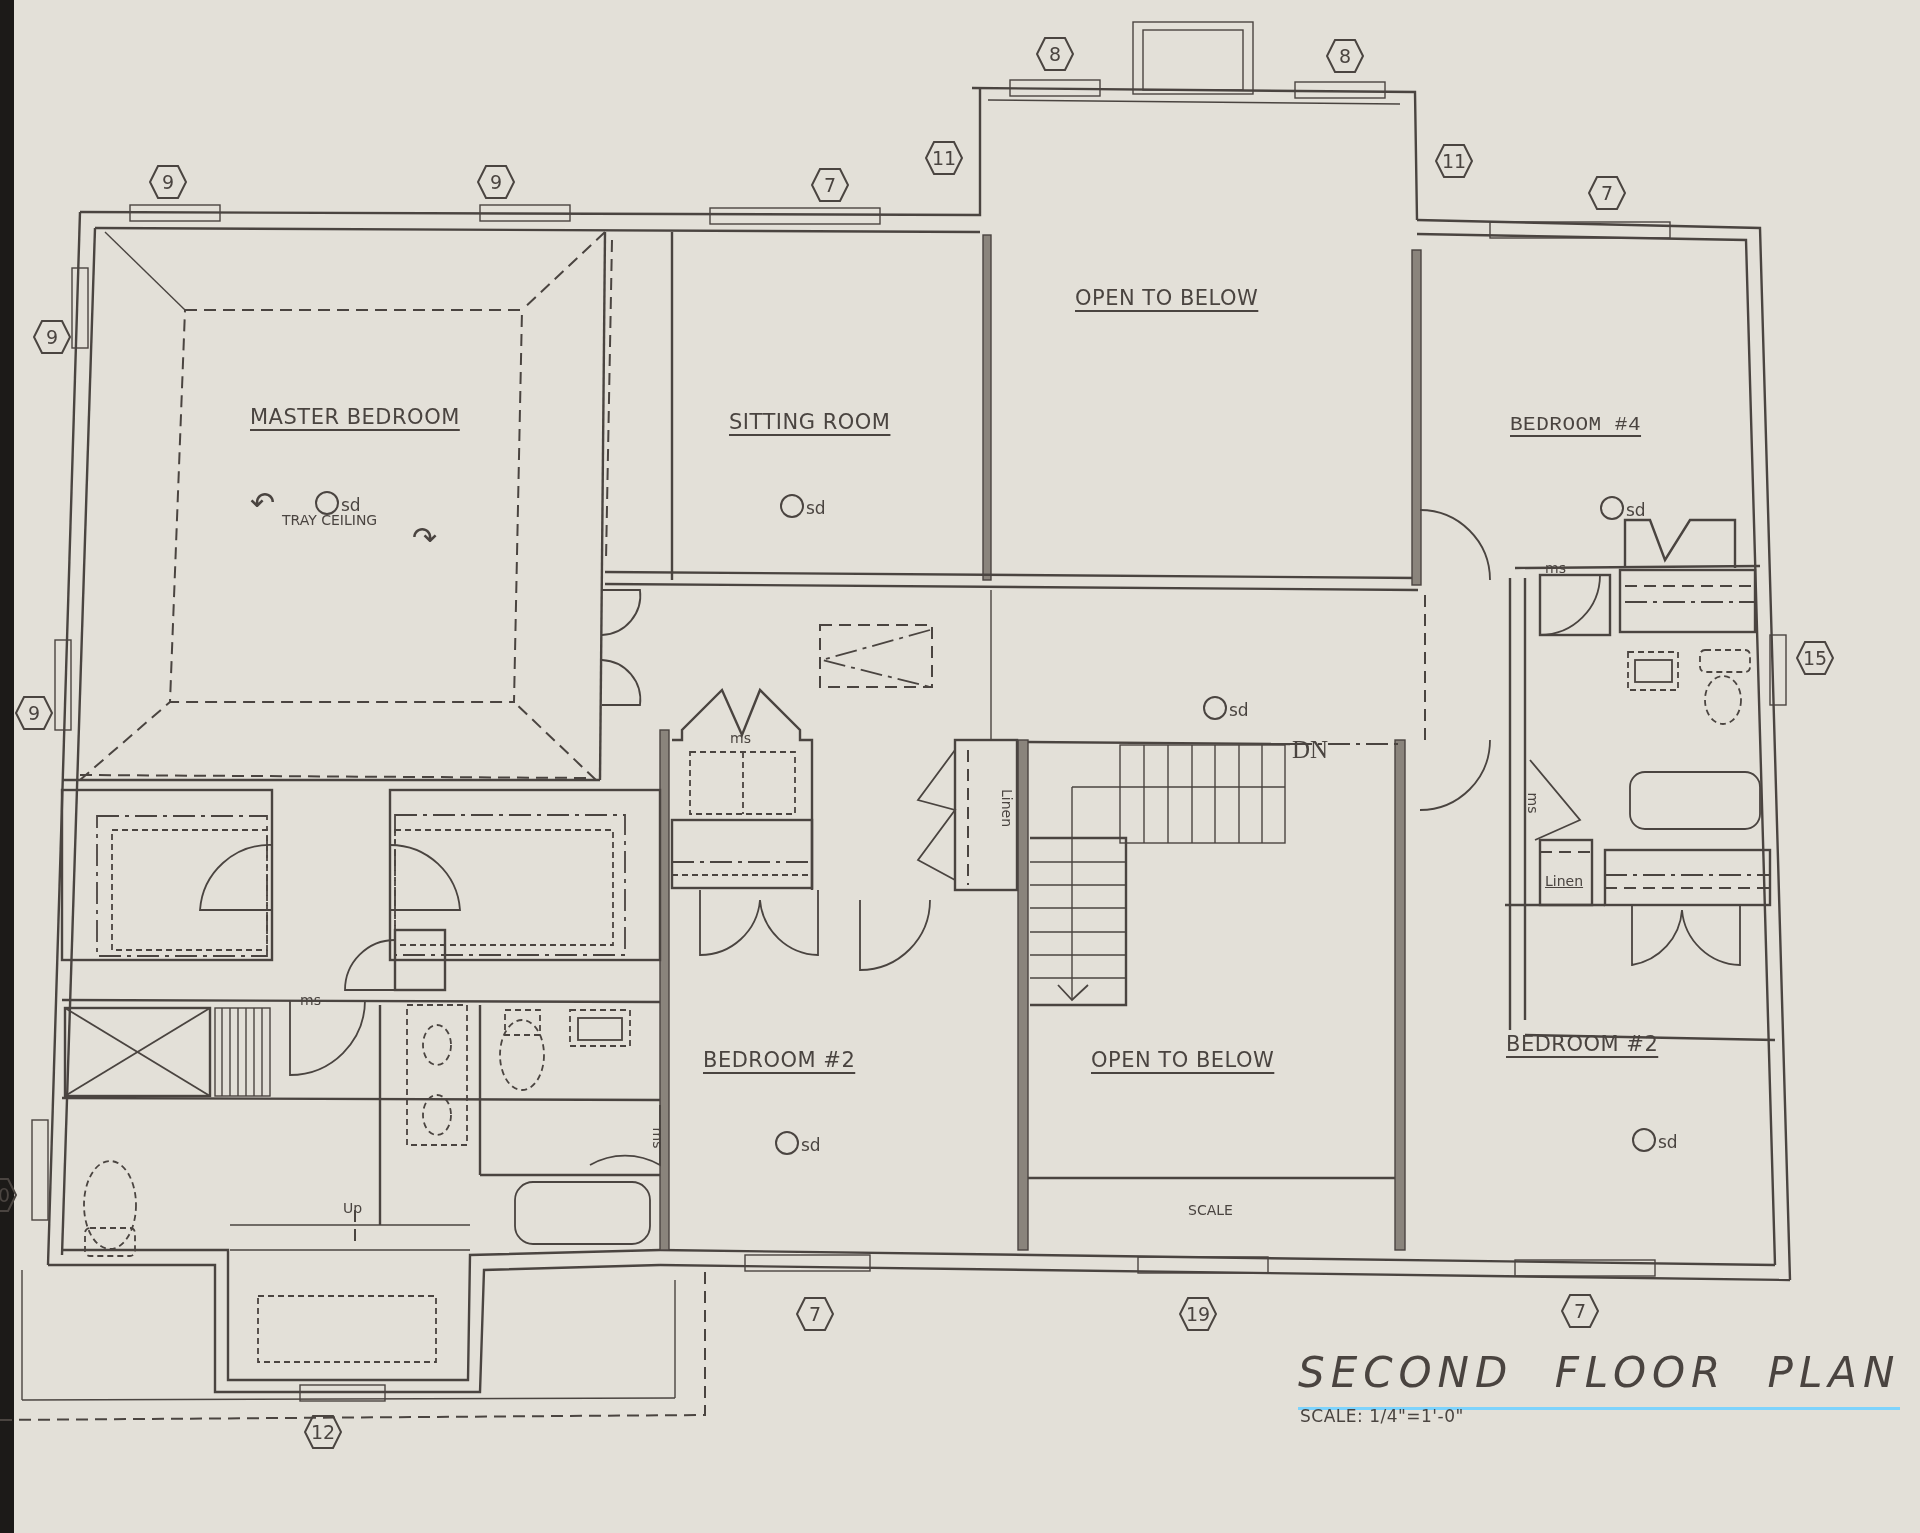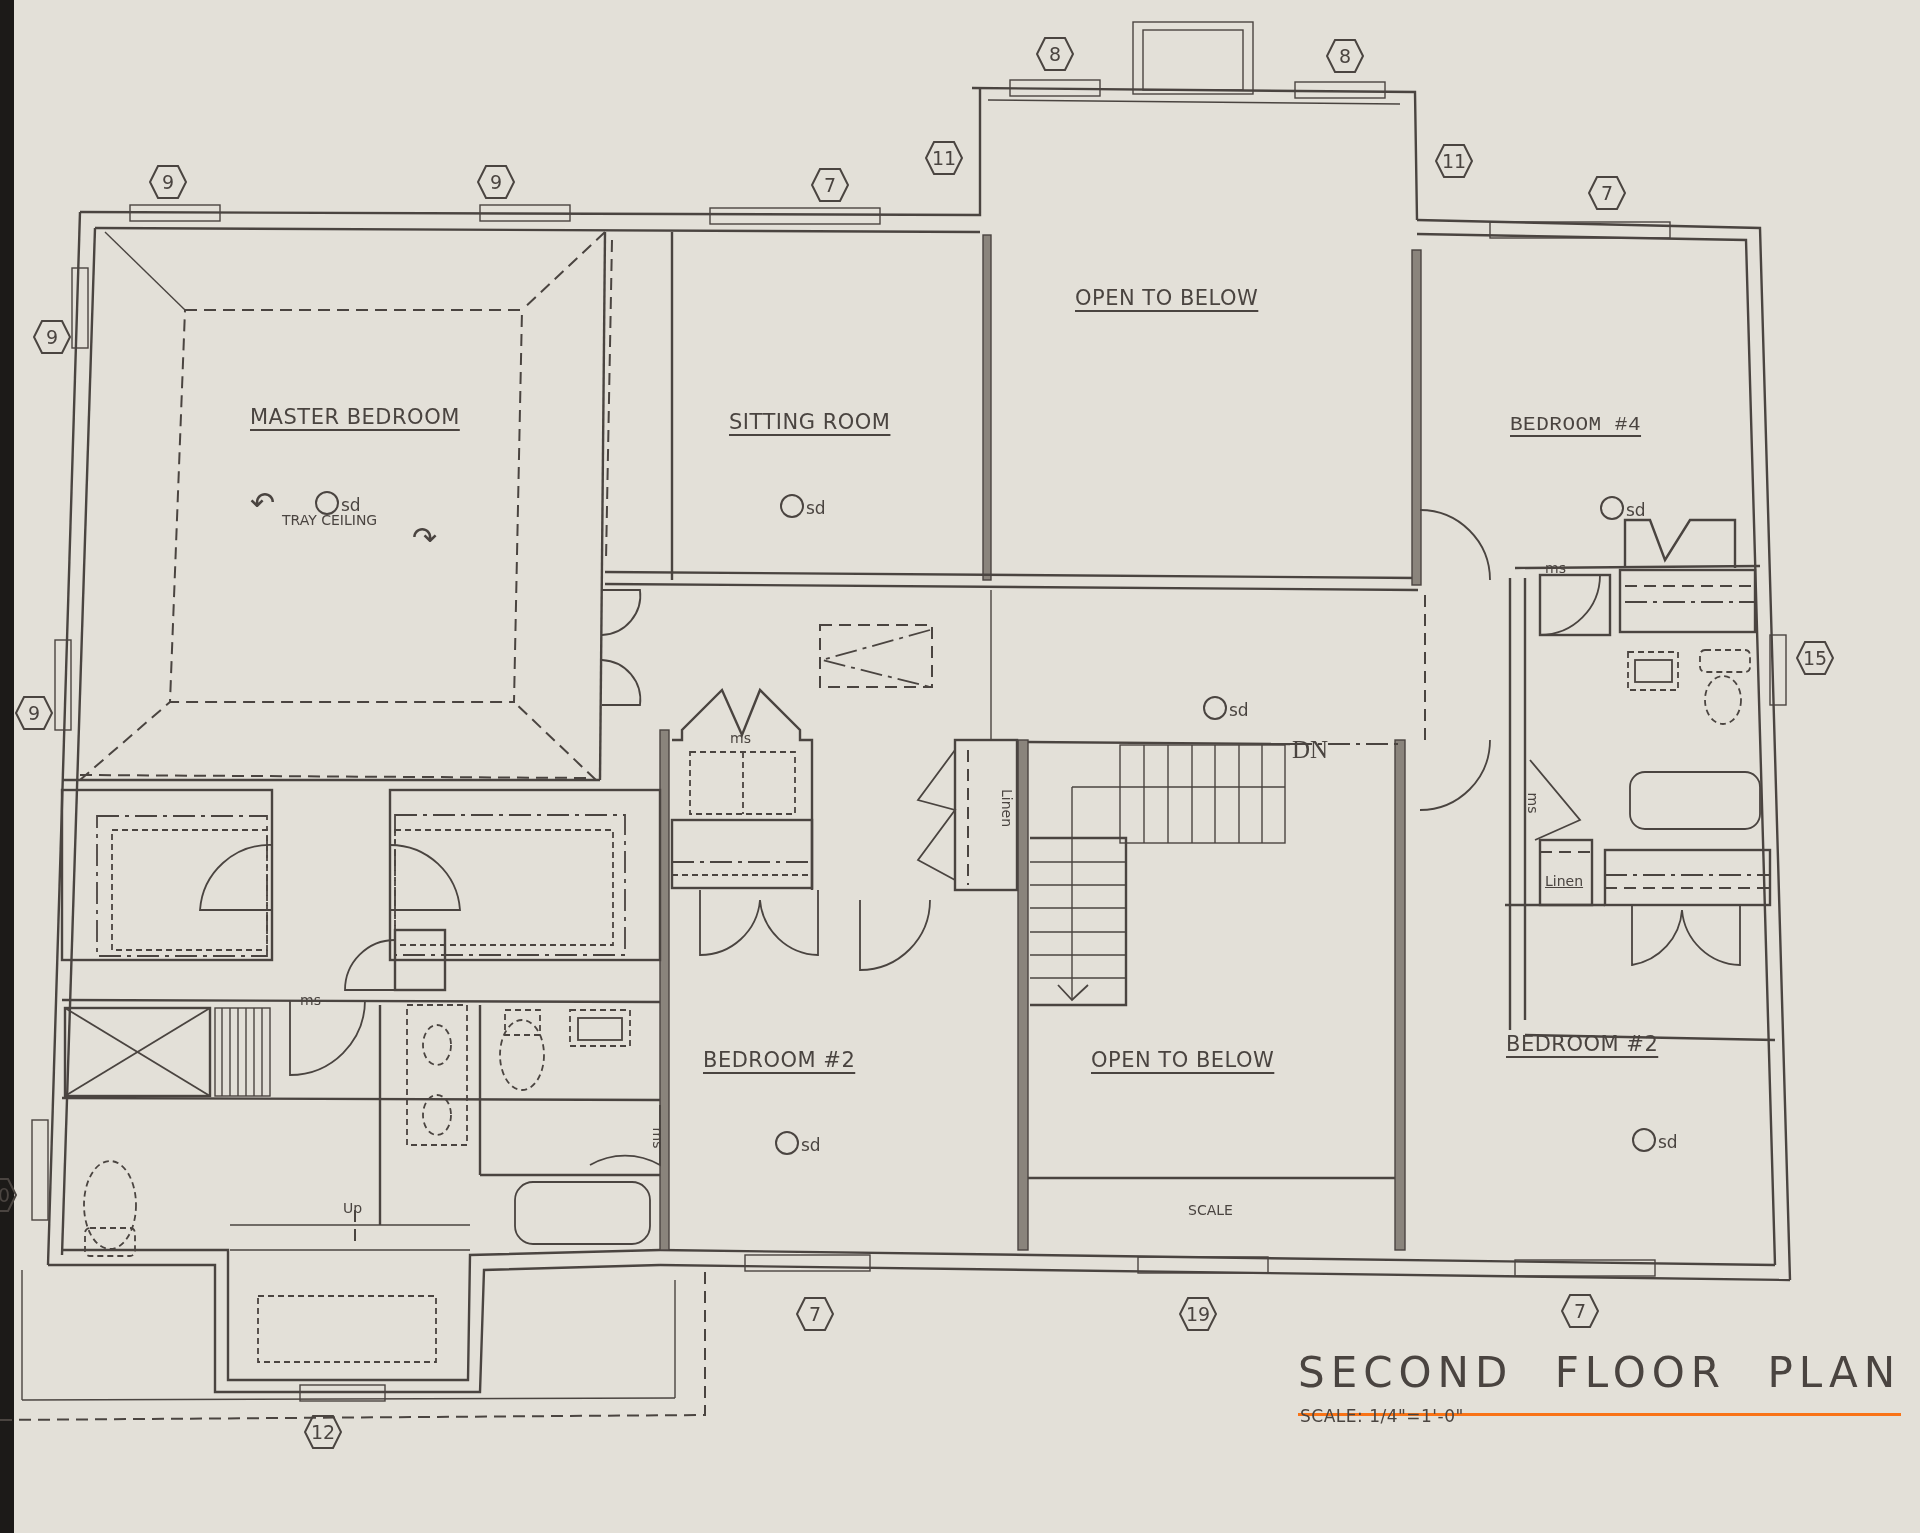--- a/index.html
+++ b/index.html
@@ -16,21 +16,21 @@
   .lbl { position:absolute; color:#4a4440; font-family:"DejaVu Sans", sans-serif; white-space:nowrap; }
   .room { font-size:21px; text-decoration:underline; text-underline-offset:5px; letter-spacing:0.5px; }
   .small { font-size:16px; }
   .tiny { font-size:14px; }
   .sd { font-size:22px;margin-top:48px; }
   .sd .o { display:inline-block; width:20px; height:20px; border:2px solid #4a4440; border-radius:50%; vertical-align:-4px; margin-right:2px; }
   .sd .t { font-size:17px; }
   .tag { position:absolute; width:40px; height:36px; }
   .tag svg { width:40px; height:36px; }
   .tag span { position:absolute; left:0; top:0; width:40px; height:36px; line-height:36px; text-align:center; font-family:"DejaVu Sans", sans-serif; font-size:19px; color:#4a4440; }
-  .title { font-size:42px; letter-spacing:6px; border-bottom:3px solid #f97316; padding-bottom:16px; word-spacing:22px; }
+  .title { font-size:42px; letter-spacing:6px; border-bottom:3px solid #7dd3fc; padding-bottom:10px; word-spacing:22px;font-style:italic; }
   .scale { font-size:17px; letter-spacing:0.5px; }
 </style>
 </head>
 <body>
 
 <div class="paper"></div>
 
 <svg class="plan" viewBox="0 0 1920 1533">
 
   <g>

